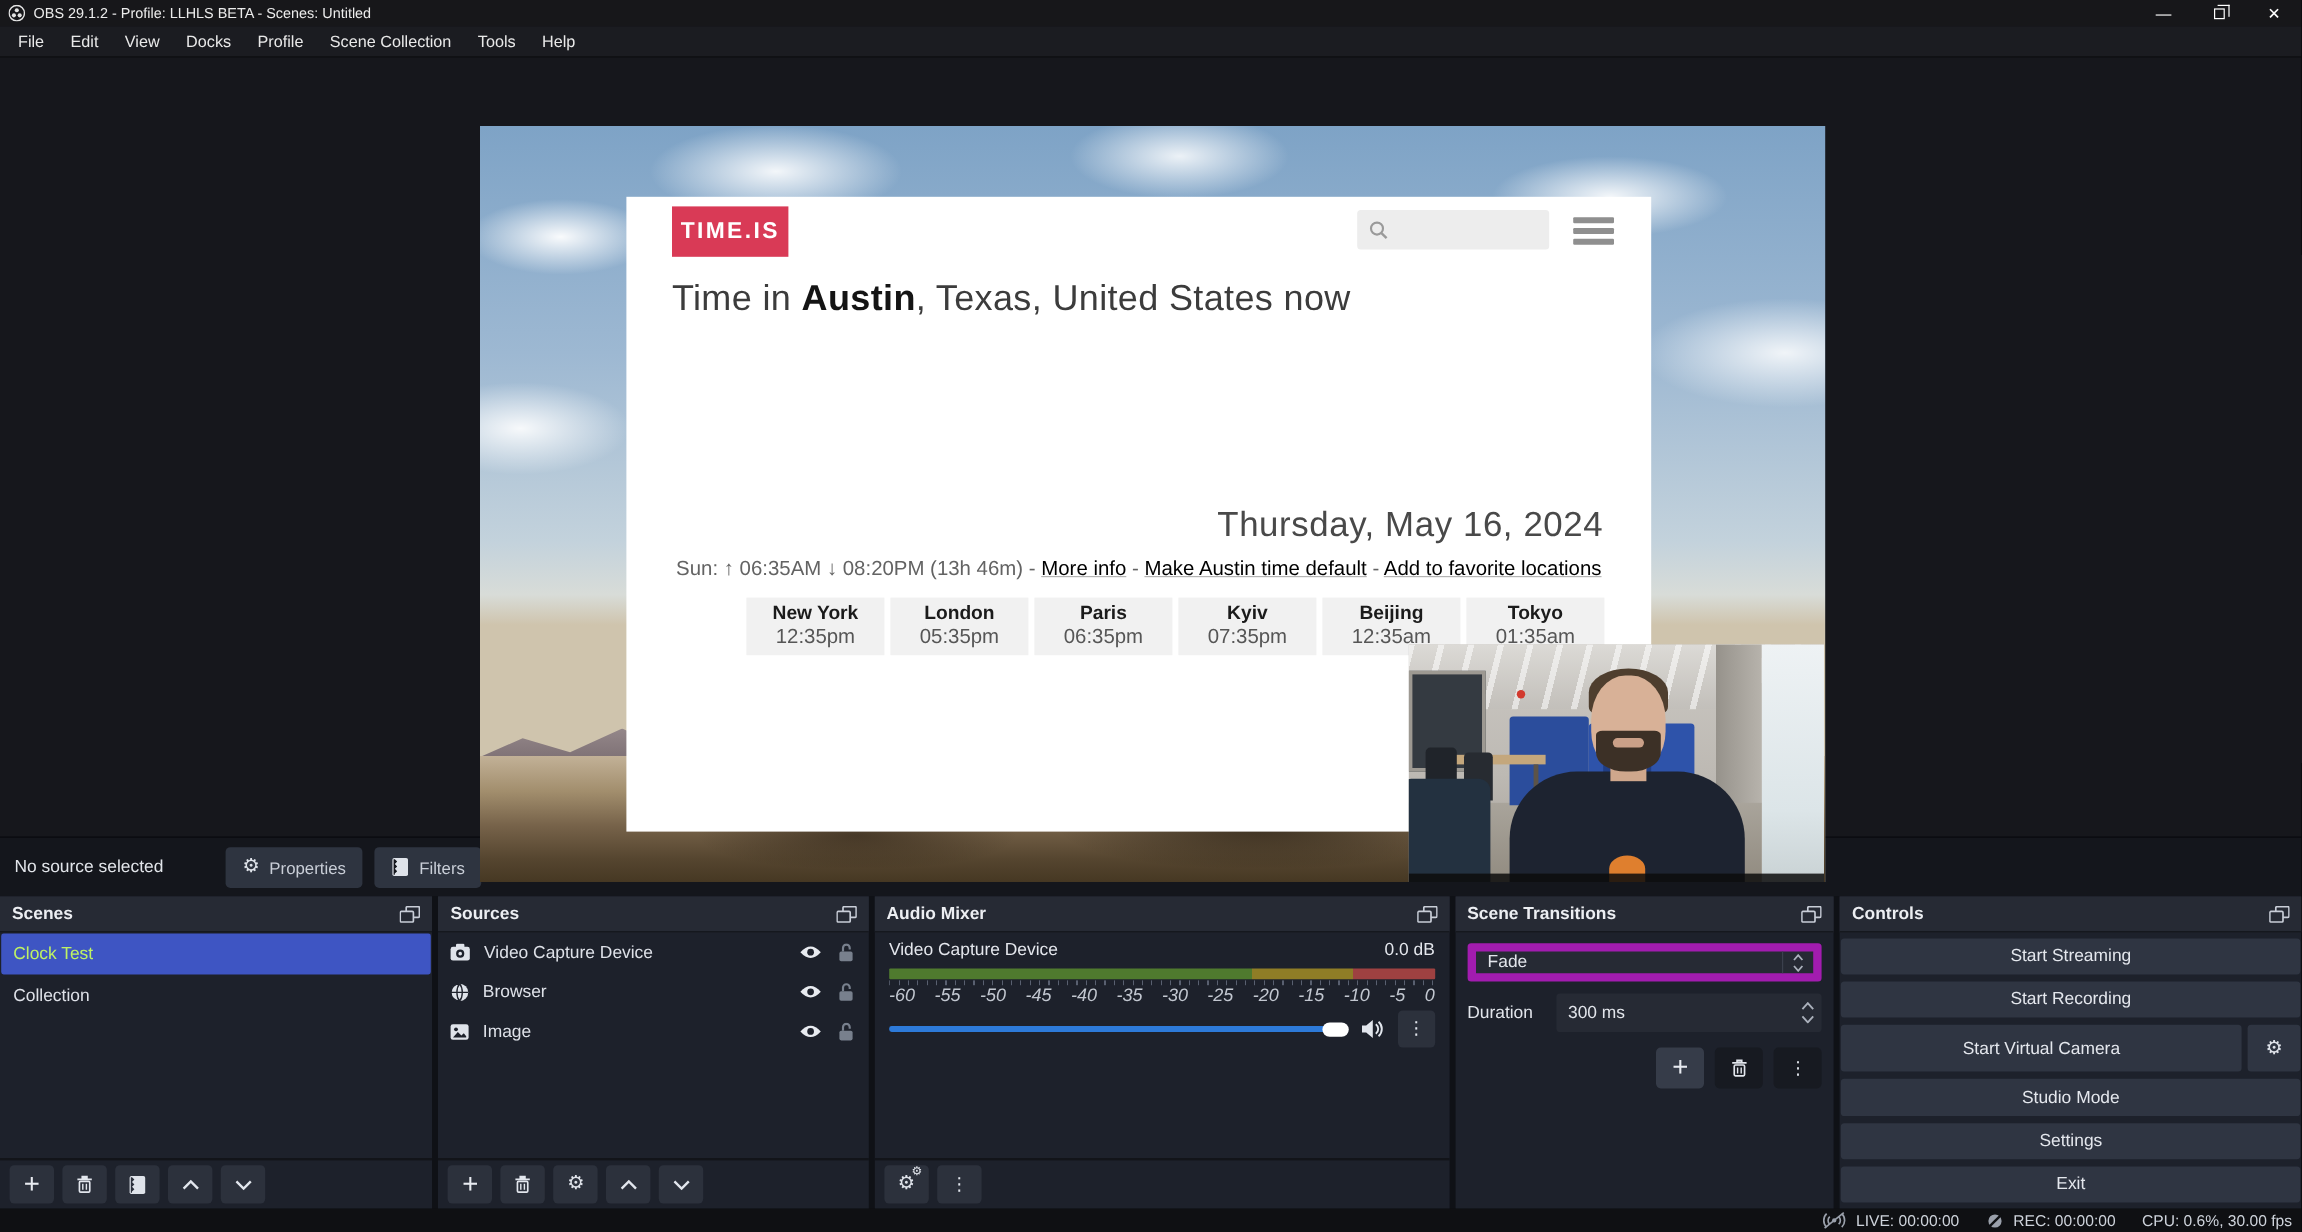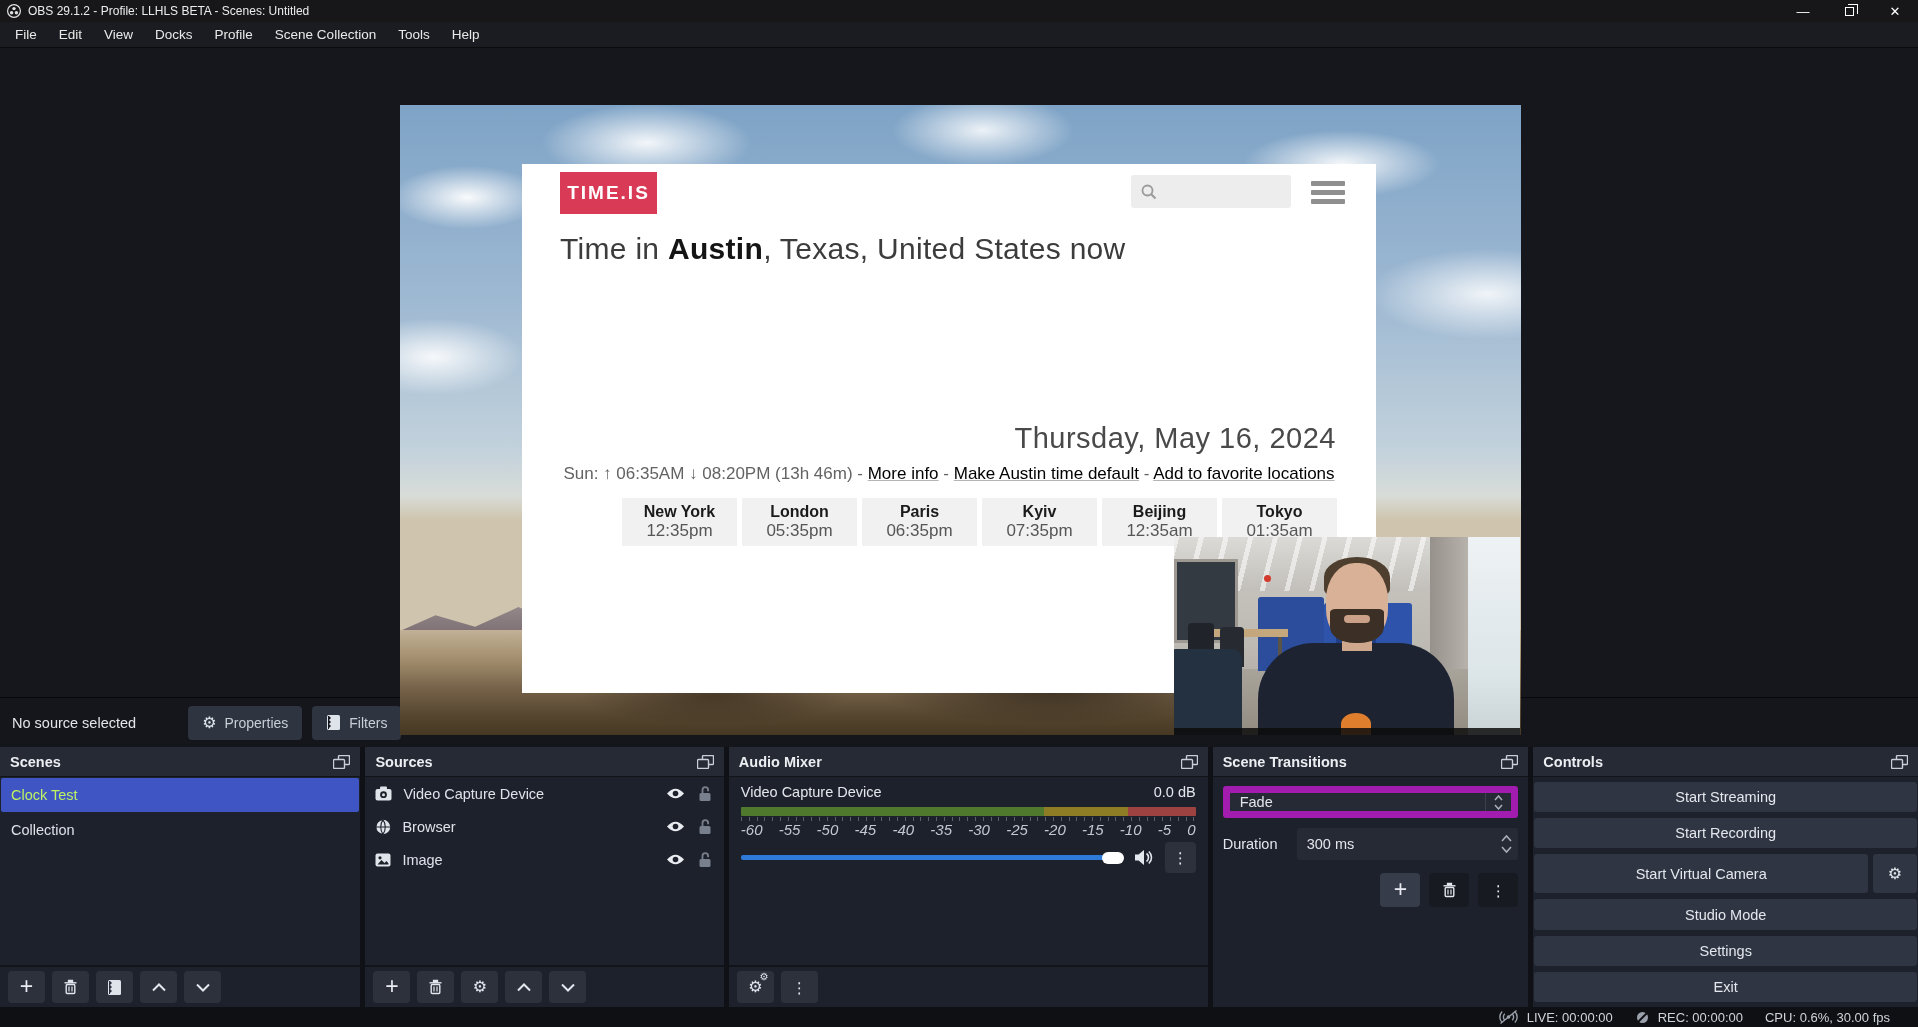--- a/index.html
+++ b/index.html
@@ -150,21 +150,21 @@
   .tb-dark { background:#171a21; }
 
   
   .controls-body { padding:5px 1px; display:flex; flex-direction:column; gap:6px; }
   .ctrl-btn { height:39px; background:#2f3542; border-radius:3px; display:flex; align-items:center; justify-content:center; font-size:14.5px; color:#e4e7ed; }
   .vc-row { display:flex; gap:5px; }
   .vc-row .ctrl-btn { flex:1; }
   .vc-gear { width:44px; flex:none; height:39px; background:#2f3542; border-radius:3px; display:flex; align-items:center; justify-content:center; }
 
   
-  .statusbar { height:20px; background:#0f1013; display:flex; align-items:center; justify-content:flex-end; gap:22px; padding-right:28px; }
+  .statusbar { height:20px; background:#0f1013; display:flex; align-items:center; justify-content:flex-end; gap:22px; padding-right:8px; }
   .status-item { display:flex; align-items:center; gap:8px; font-size:13px; color:#ced3db; }
 </style>
 </head>
 <body>
 
 <div class="window">
 
   <div class="titlebar">
     <svg width="14" height="14" viewBox="0 0 14 14">
       <circle cx="7" cy="7" r="6.4" fill="none" stroke="#e3e3e3" stroke-width="1.2"></circle>

